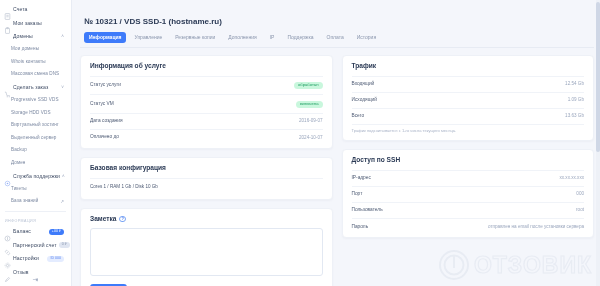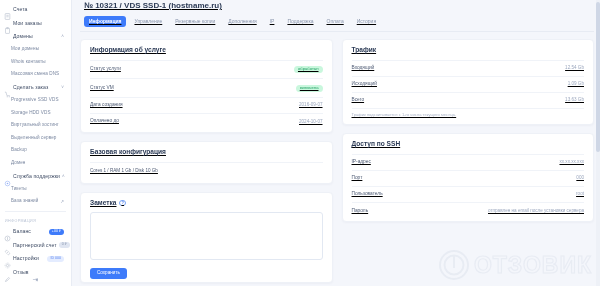--- a/index.html
+++ b/index.html
@@ -99,22 +99,21 @@
     color: #9aa6bd;
     cursor: pointer;
     line-height: 1;
   }
 
   
   .main {
     flex: 1 1 auto;
     position: relative;
     overflow: hidden;
-    padding: 0 6px 0 8px;
-    text-decoration: underline;
+    padding: 16px 6px 0 8px;
   }
   .page-title {
     font-size: 8px;
     font-weight: bold;
     color: #2b3a55;
     padding: 1px 0 0 4px;
     margin: 0;
     white-space: nowrap;
     overflow: hidden;
     height: 10px;

